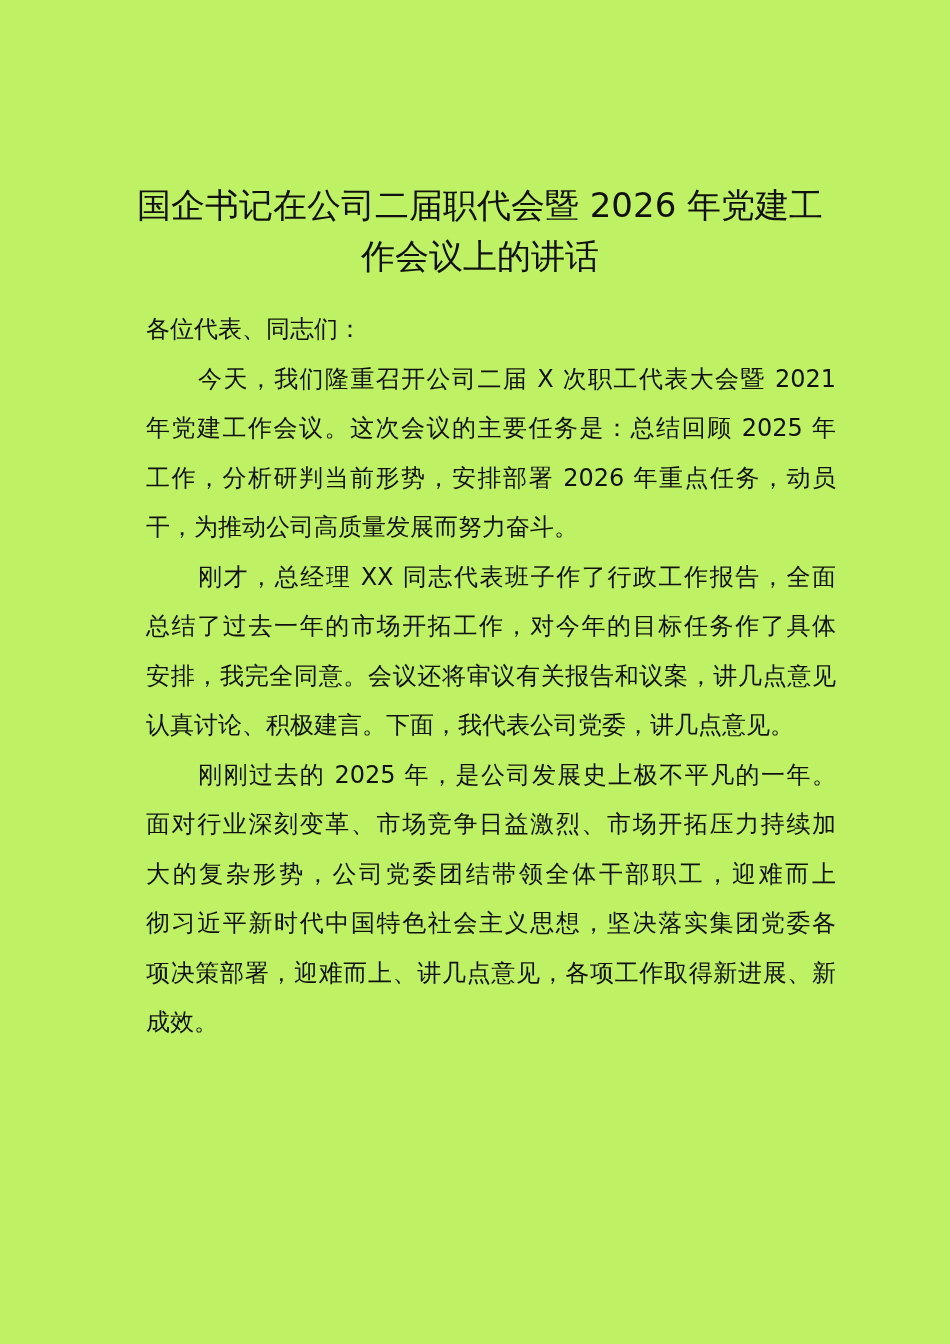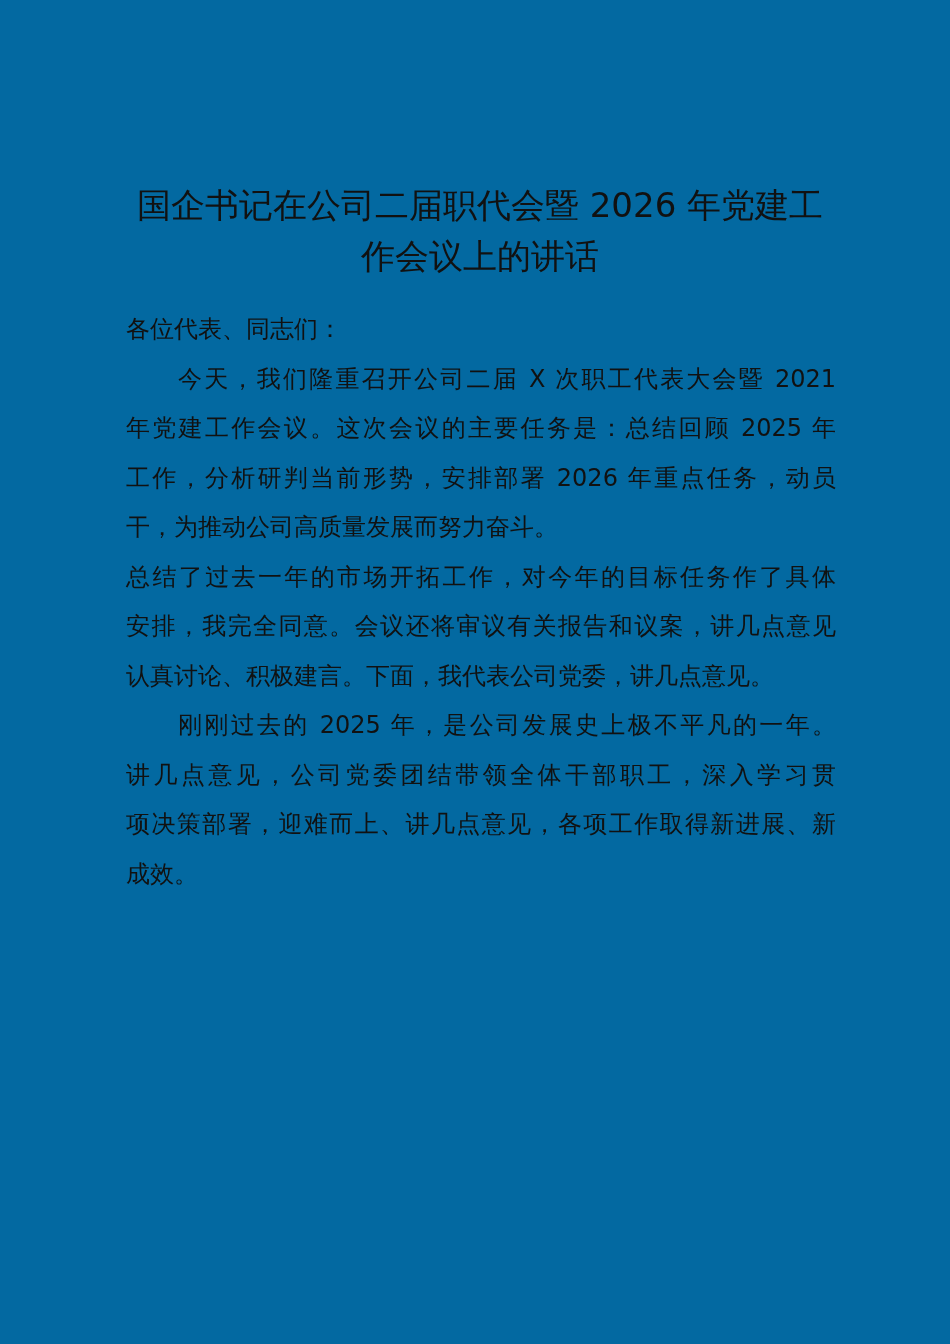--- a/index.html
+++ b/index.html
@@ -13,21 +13,21 @@
       position: relative;
       overflow: hidden;
       font-family: "DejaVu Sans", "Liberation Sans", sans-serif;
       color: #111111;
     }
     .page {
       position: absolute;
       left: 0; top: 0;
       width: 950px;
       height: 1344px;
-      background: #0369a1;
+      background: #bef264;
     }
     .title {
       position: absolute;
       left: 100px;
       top: 180px;
       width: 760px;
       text-align: center;
       font-size: 34px;
       line-height: 51px;
       letter-spacing: 0px;
@@ -40,20 +40,21 @@
       top: 305px;
       width: 710px;
       font-size: 24px;
       line-height: 49.5px;
       color: #111111;
     }
     .line {
       display: block;
       white-space: nowrap;
       height: 49.5px;
+      margin-left: 20px;
     }
     .indent { padding-left: 52px; }
     .just {
       text-align: justify;
       text-align-last: justify;
     }
     .heading {
       letter-spacing: 0px;
     }
   </style>
@@ -71,27 +72,30 @@
     <span class="line">各位代表、同志们：</span>
 
     <div>
       <span class="line indent just">今天，我们隆重召开公司二届 X 次职工代表大会暨 2021</span>
       <span class="line just">年党建工作会议。这次会议的主要任务是：总结回顾 2025 年</span>
       <span class="line just">工作，分析研判当前形势，安排部署 2026 年重点任务，动员</span>
       <span class="line">干，为推动公司高质量发展而努力奋斗。</span>
     </div>
 
     <div>
+      <span class="line indent just">刚才，总经理 XX 同志代表班子作了行政工作报告，全面</span>
       <span class="line just">总结了过去一年的市场开拓工作，对今年的目标任务作了具体</span>
       <span class="line just">安排，我完全同意。会议还将审议有关报告和议案，讲几点意见</span>
       <span class="line">认真讨论、积极建言。下面，我代表公司党委，讲几点意见。</span>
     </div>
 
 
     <div>
       <span class="line indent just">刚刚过去的 2025 年，是公司发展史上极不平凡的一年。</span>
-      <span class="line just">讲几点意见，公司党委团结带领全体干部职工，深入学习贯</span>
+      <span class="line just">面对行业深刻变革、市场竞争日益激烈、市场开拓压力持续加</span>
+      <span class="line just">大的复杂形势，公司党委团结带领全体干部职工，迎难而上</span>
+      <span class="line just">彻习近平新时代中国特色社会主义思想，坚决落实集团党委各</span>
       <span class="line just">项决策部署，迎难而上、讲几点意见，各项工作取得新进展、新</span>
       <span class="line">成效。</span>
     </div>
   </div>
 
 </div>
 
 </body></html>

